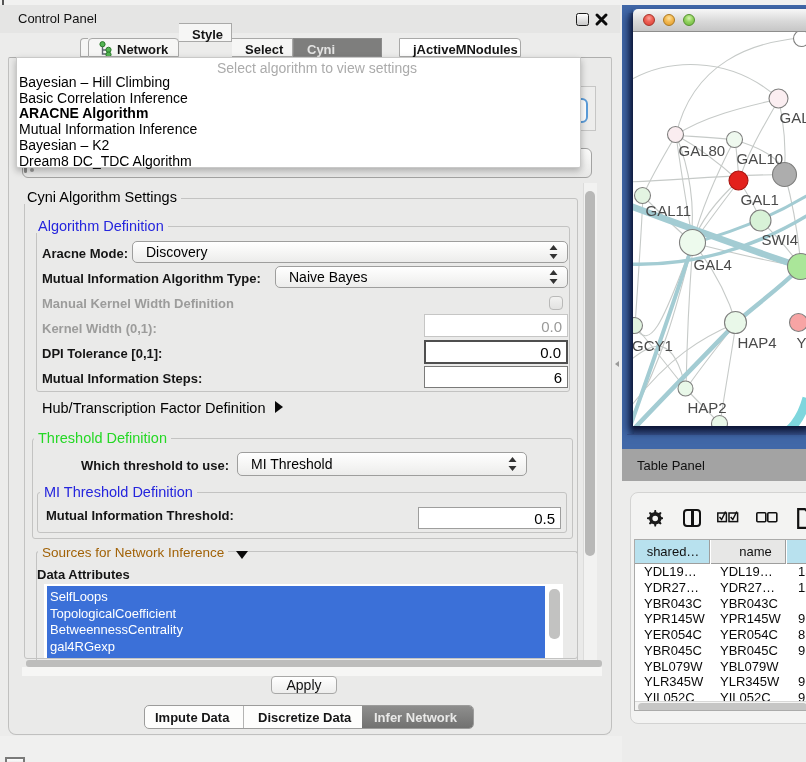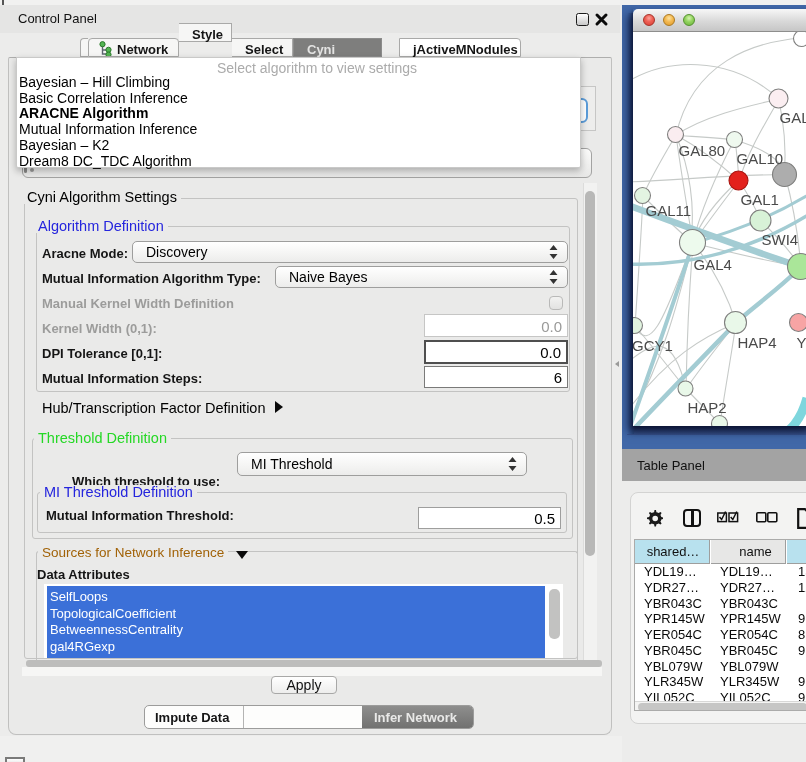--- a/index.html
+++ b/index.html
@@ -99,21 +99,21 @@
 <div class="fld" style="left:424px;top:366px;width:144px;height:22px;border:1.5px solid #7a7a79;">
     <span style="color:#000;">6</span>
   </div>
 
 <div class="abs r14" style="left:42px;top:400px;">Hub/Transcription Factor Definition</div>
 <div class="abs" style="left:275px;top:401px;width:0;height:0;border-top:6.7px solid transparent;border-bottom:6.7px solid transparent;border-left:8px solid #0a0a0a;"></div>
 
 <div class="groupbox" style="left:32px;top:438px;width:541px;height:101px;"></div>
 <div class="gtitle" style="left:34px;top:431px;color:#25d825;">Threshold Definition</div>
 
-<div class="abs b13" style="left:72px;top:458px;margin-top:16px;">Which threshold to use:</div>
+<div class="abs b13" style="left:81px;top:458px;">Which threshold to use:</div>
 <div class="combo" style="left:237px;top:452px;width:290px;height:24px;">
   <span class="ct">MI Threshold</span>
   <svg class="stepper" viewBox="0 0 9 14">
       <path d="M4.5 0 L8.5 5 L0.5 5 Z M4.5 14 L8.5 9 L0.5 9 Z" fill="#333"></path>
     </svg>
 </div>
 
 <div class="groupbox" style="left:37px;top:492px;width:530px;height:41px;"></div>
 <div class="gtitle" style="left:40px;top:485px;color:#2525dd;">MI Threshold Definition</div>
 <div class="abs b13" style="left:46px;top:508px;">Mutual Information Threshold:</div>
@@ -140,20 +140,23 @@
 
 <div class="abs" style="left:271px;top:676px;width:66px;height:18px;border:1px solid #a8a8a7;border-radius:4px;background:linear-gradient(#ffffff,#ededec);">
   <div style="text-align:center;font-size:14px;color:#111;line-height:16px;">Apply</div>
 </div>
 
 <div class="abs" style="left:144px;top:705px;width:330px;height:24px;border:1px solid #9c9c9b;border-radius:5px;background:#fdfdfc;overflow:hidden;">
   <div class="abs" style="left:0;top:0;width:98px;height:24px;">
       <span class="abs b13" style="left:10px;top:4px;">Impute Data</span>
     </div>
   <div class="abs" style="left:98px;top:0;width:1px;height:24px;background:#b4b4b3;"></div>
+  <div class="abs" style="left:99px;top:0;width:119px;height:24px;">
+      <span class="abs b13" style="left:14px;top:4px;">Discretize Data</span>
+    </div>
   <div class="abs" style="left:217px;top:0;width:113px;height:24px;background:linear-gradient(#8e8e8d,#6f6f6e);">
     <span class="abs b13" style="left:12px;top:4px;color:#e9e9e8;">Infer Network</span>
   </div>
 </div>
 
 <div class="abs" style="left:628px;top:700px;width:10px;height:10px;background:#d2d2d1;border:1px solid #ababaa;border-radius:50%;"></div>
 <div class="abs" style="left:615px;top:361px;width:0;height:0;border-top:3px solid transparent;border-bottom:3px solid transparent;border-right:4px solid #9a9a99;"></div>
 
 <div class="abs" style="left:0;top:736px;width:806px;height:26px;background:#f0f0ef;"></div>
 <div class="abs" style="left:5px;top:757px;width:20px;height:10px;border:2px solid #7a7a79;background:linear-gradient(#fff,#ddd);"></div>

